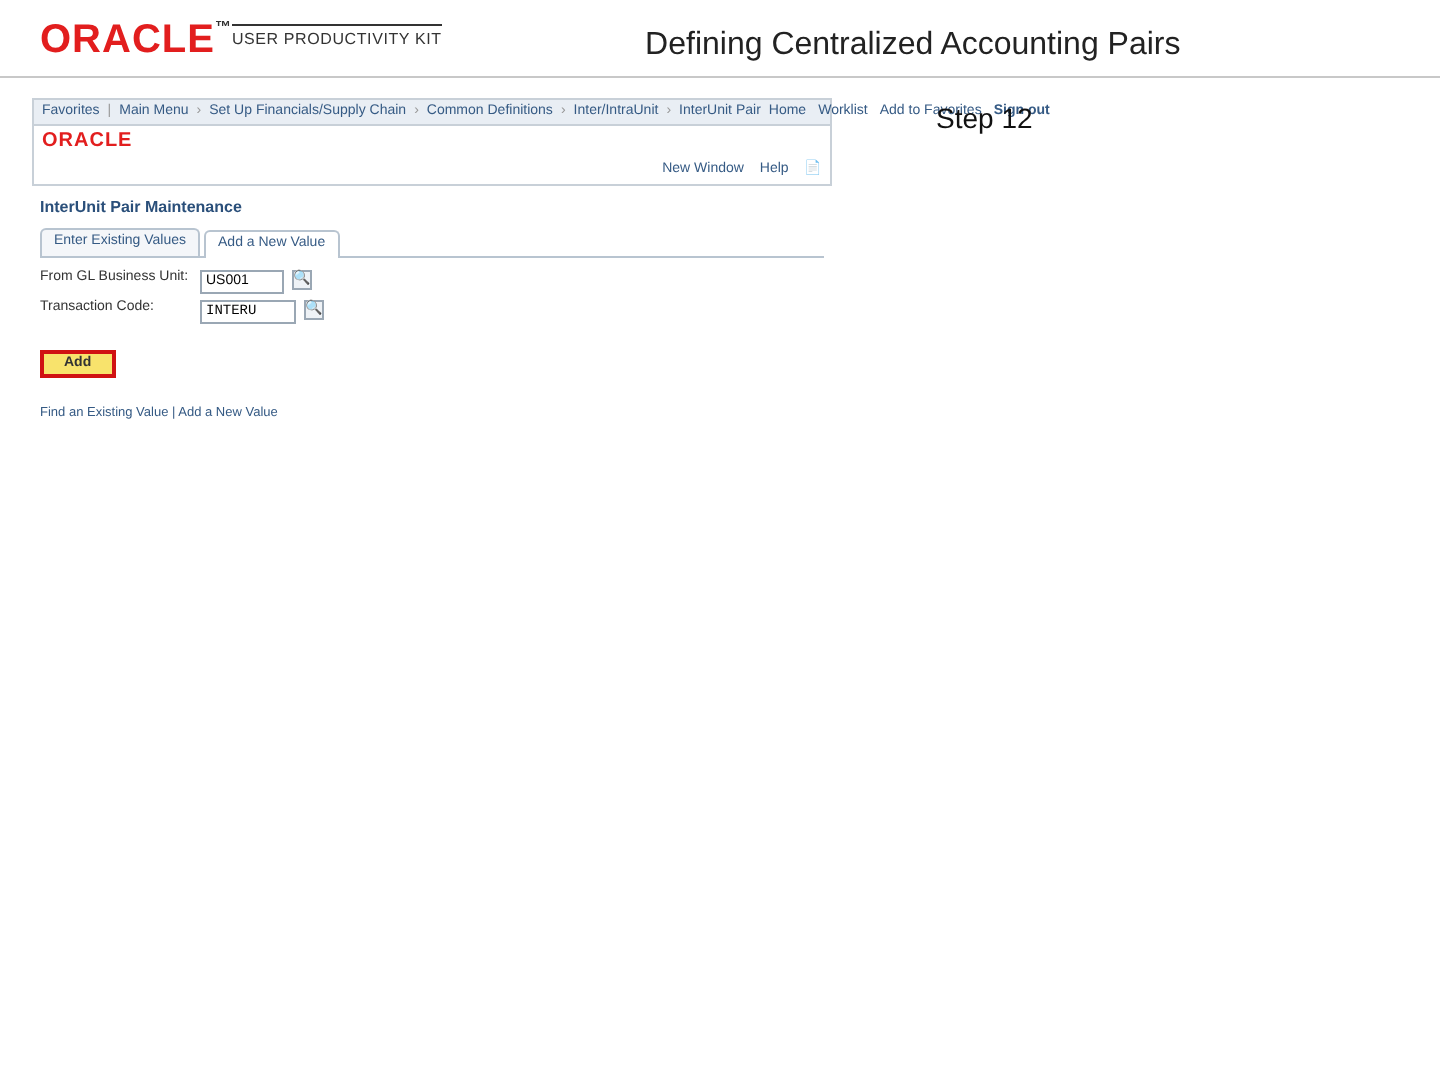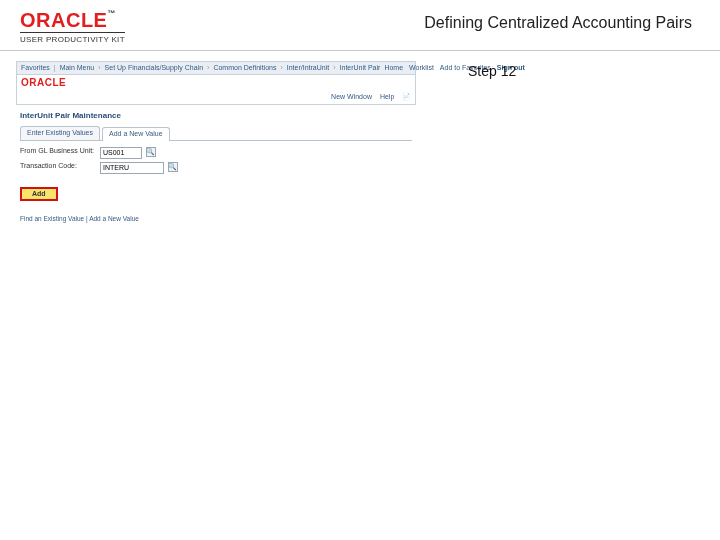--- a/index.html
+++ b/index.html
@@ -12,21 +12,21 @@
     overflow: hidden;
   }
   .header {
     display: flex;
     align-items: flex-start;
     padding: 10px 20px 6px 20px;
     border-bottom: 1px solid #c8c8c8;
   }
   .logo-block {
     display: flex;
-    flex-direction: column;
+    flex-direction: row;
     align-items: flex-start;
   }
   .oracle-logo {
     font-family: Arial, sans-serif;
     font-weight: bold;
     font-size: 20px;
     color: #e21e1e;
     letter-spacing: 0.5px;
     line-height: 1;
   }
@@ -35,21 +35,21 @@
     font-size: 8px;
     color: #333;
     border-top: 1px solid #333;
     margin-top: 2px;
     padding-top: 2px;
     letter-spacing: 0.3px;
     text-align: right;
   }
   .doc-title {
     flex: 1;
-    text-align: right;
+    text-align: center;
     font-size: 16px;
     color: #222;
     padding-top: 4px;
     padding-right: 8px;
   }
   .content {
     display: flex;
     padding: 10px 16px 0 16px;
     gap: 16px;
   }
@@ -241,21 +241,21 @@
           <div class="tab">Enter Existing Values</div>
           <div class="tab active">Add a New Value</div>
         </div>
         <div class="formrow">
           <label>From GL Business Unit:</label>
           <input type="text" style="width: 42px;" value="US001">
           <span class="lookup">🔍</span>
         </div>
         <div class="formrow">
           <label>Transaction Code:</label>
-          <input type="text" style="width: 64px;" value="INTERU">
+          <input type="text" style="width: 48px; font-family: Liberation Mono, monospace;" value="INTERU">
           <span class="lookup">🔍</span>
         </div>
         <div class="add-btn">Add</div>
         <div class="footer-link">Find an Existing Value | Add a New Value</div>
       </div>
     </div>
   </div>
   <div class="instr-col">
     <div class="step">Step 12</div>
   </div>

